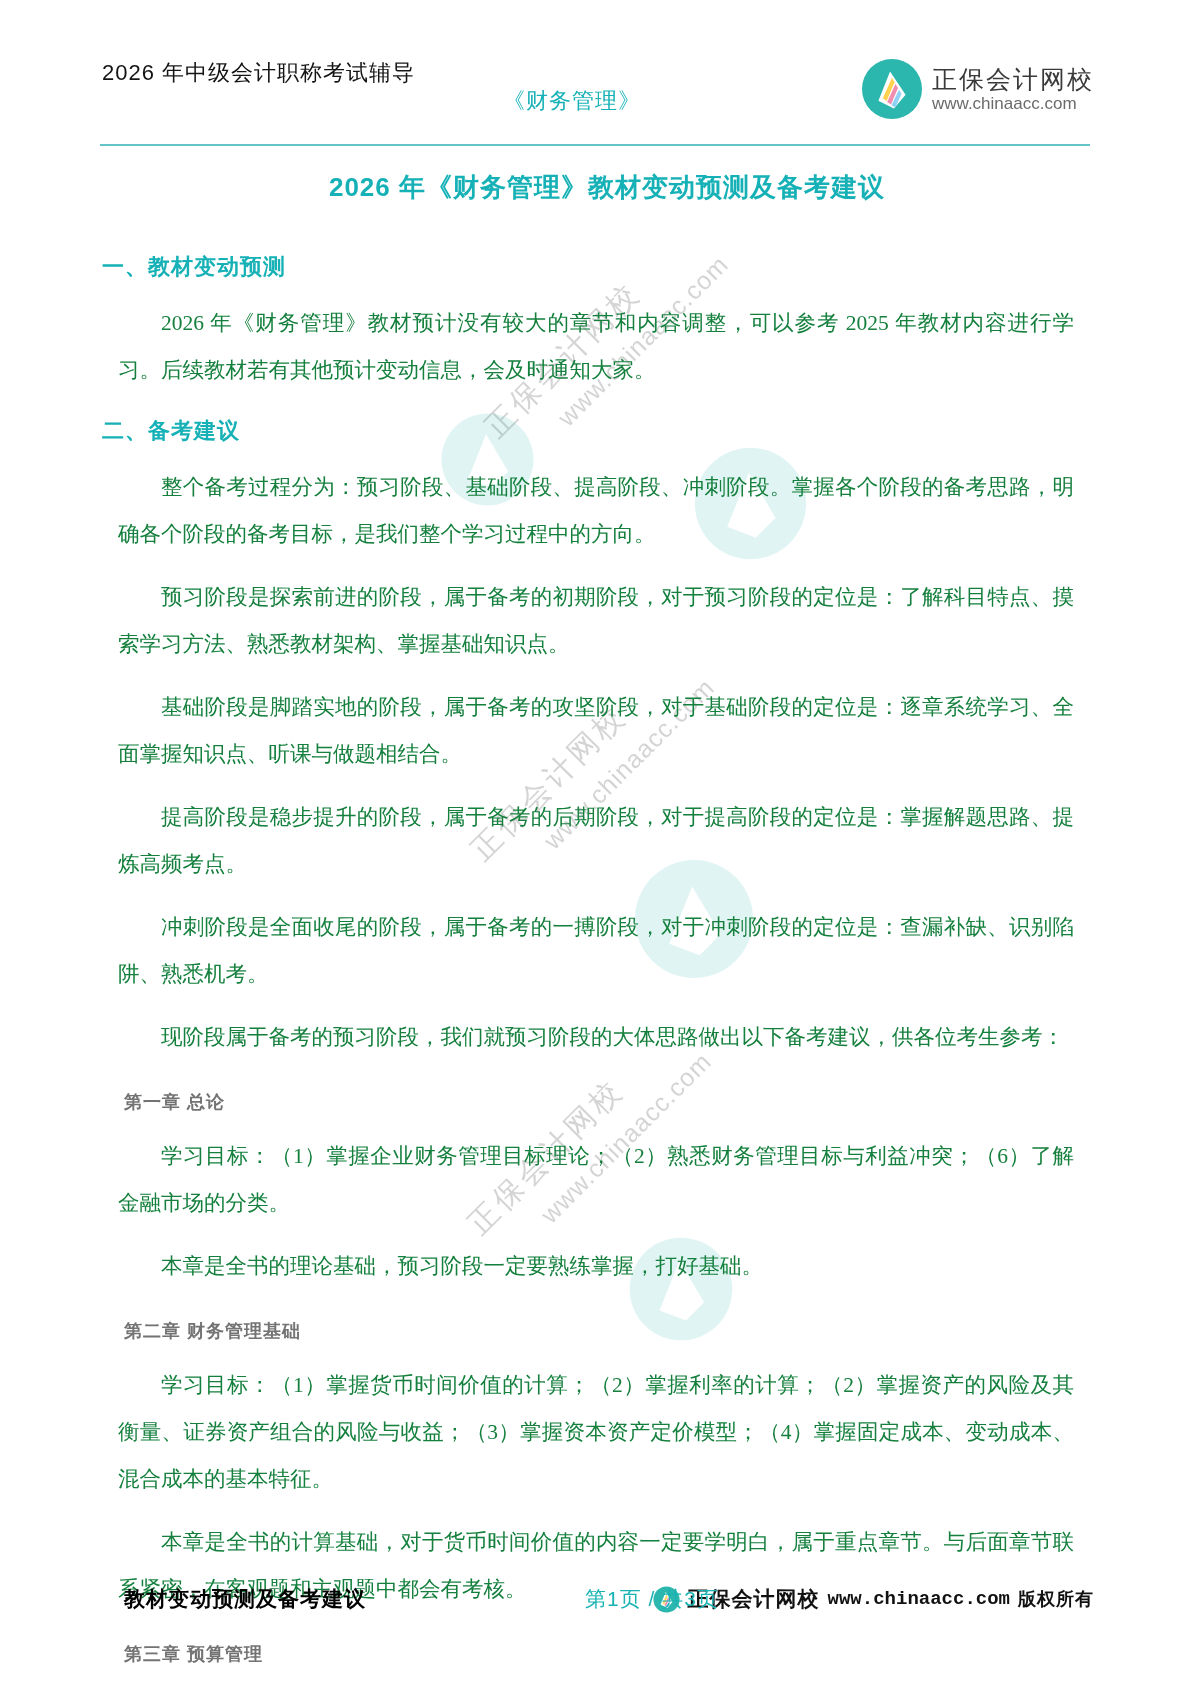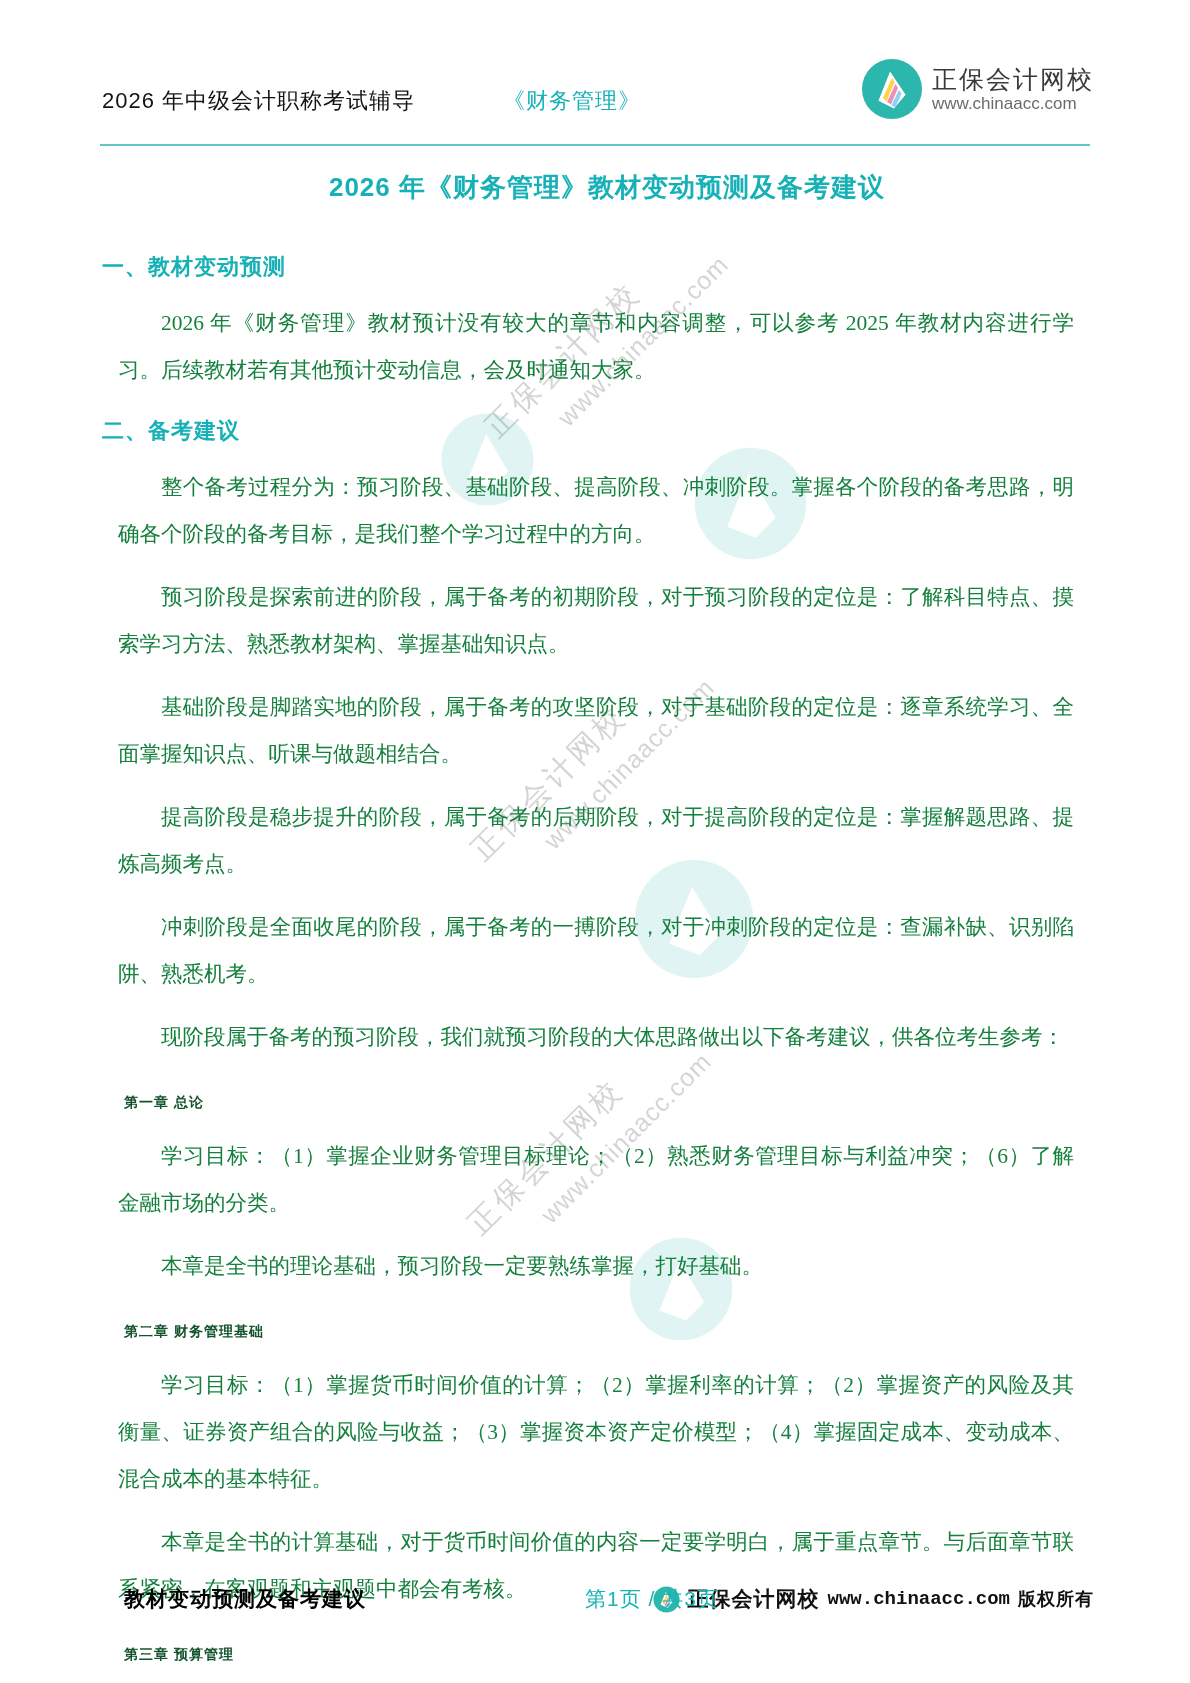--- a/index.html
+++ b/index.html
@@ -3,41 +3,41 @@
 <meta charset="utf-8">
 <style>
   html,body{margin:0;padding:0;}
   body{
     width:1190px;height:1683px;background:#ffffff;position:relative;overflow:hidden;
     font-family:"Liberation Serif","DejaVu Serif",serif;color:#1c1c1c;
   }
 
   
   .header{position:absolute;top:58px;left:102px;right:96px;display:flex;align-items:flex-start;}
-  .header-course{font-family:"Liberation Sans","DejaVu Sans",sans-serif;font-size:22px;color:#141414;margin-top:28px;letter-spacing:1px;}
+  .header-course{font-family:"Liberation Sans","DejaVu Sans",sans-serif;font-size:22px;color:#141414;letter-spacing:1px;}
   .header-subject{font-family:"Liberation Sans","DejaVu Sans",sans-serif;font-size:22px;color:#16b1b6;margin-top:28px;margin-left:88px;letter-spacing:1px;}
   .brand{margin-left:auto;display:flex;align-items:center;gap:9px;}
   .brand-logo{width:62px;height:62px;display:block;}
   .brand-text{display:flex;flex-direction:column;line-height:1.15;}
   .brand-name{font-family:"Liberation Sans","DejaVu Sans",sans-serif;font-size:25px;color:#3a3a3a;letter-spacing:2px;}
   .brand-site{font-family:"Liberation Sans","DejaVu Sans",sans-serif;font-size:17px;color:#6b6b6b;}
   .header-rule{position:absolute;top:144px;left:100px;right:100px;height:2px;background:#63c5c7;}
 
   
   .doc-title{position:absolute;top:170px;left:0;width:100%;text-align:center;
     font-family:"Liberation Sans","DejaVu Sans",sans-serif;font-weight:700;font-size:26px;color:#16b1b6;letter-spacing:1px;padding-left:12px;}
 
   
   .content{position:absolute;top:252px;left:102px;width:988px;}
   .sec-heading{font-family:"Liberation Sans","DejaVu Sans",sans-serif;font-weight:700;font-size:22px;
     color:#16b1b6;line-height:30px;margin:22px 0 18px;letter-spacing:1px;}
   .sec-heading.first{margin-top:0;}
   .content p{margin:16px;font-size:21.5px;line-height:47px;text-indent:2em;text-align:justify;color:#15803d;}
-  .chapter-title{font-family:"Liberation Sans","DejaVu Sans",sans-serif;font-weight:700;font-size:14px;
-    color:#14532d;line-height:30px;margin:26px 0 8px;padding-left:22px;letter-spacing:1px;}
+  .chapter-title{font-family:"Liberation Sans","DejaVu Sans",sans-serif;font-weight:700;font-size:18px;
+    color:#737373;line-height:30px;margin:26px 0 8px;padding-left:22px;letter-spacing:1px;}
 
   
   .wm{position:absolute;transform:rotate(-45deg);transform-origin:center;color:rgba(152,152,152,0.42);
     font-family:"Liberation Sans","DejaVu Sans",sans-serif;white-space:nowrap;pointer-events:none;}
   .wm .l1{font-size:30px;letter-spacing:4px;}
   .wm .l2{font-size:25px;letter-spacing:1px;margin-left:58px;margin-top:8px;}
   .wm-circle{position:absolute;opacity:0.14;pointer-events:none;}
   .wm-circle svg{display:block;width:100%;height:100%;}
 
   

